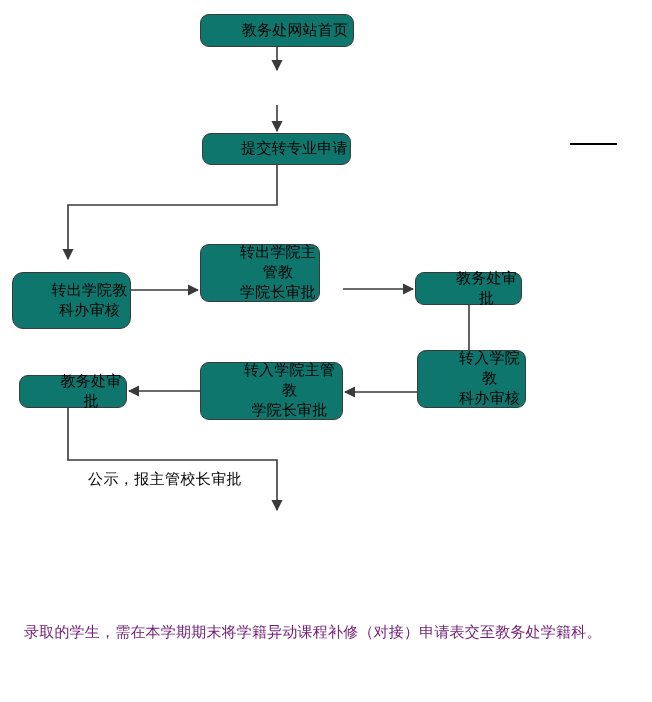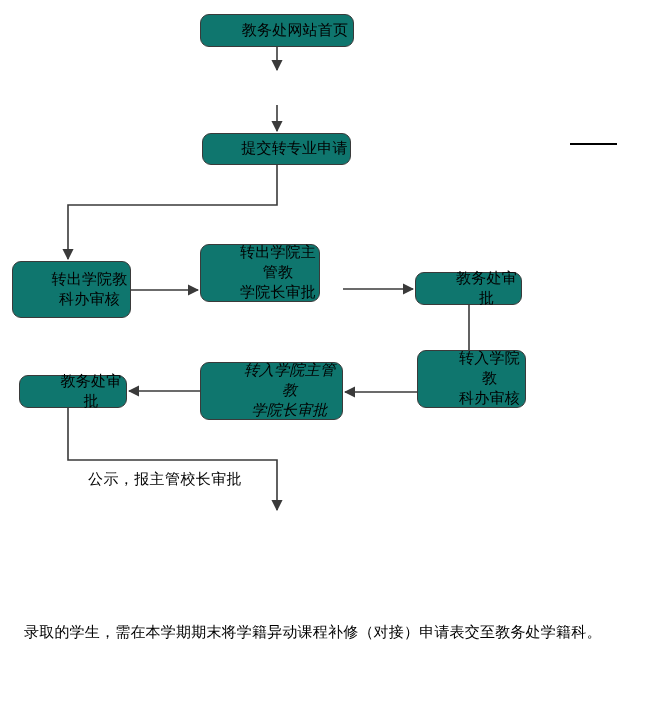--- a/index.html
+++ b/index.html
@@ -47,21 +47,21 @@
     position: absolute;
     color: #000000;
     font-size: 15px;
     letter-spacing: 0.4px;
     white-space: nowrap;
     z-index: 2;
     font-family: Liberation Mono, monospace;
   }
   .caption {
     position: absolute;
-    color: #000000;
+    color: #701a75;
     font-size: 15px;
     letter-spacing: 0.2px;
     white-space: nowrap;
     z-index: 2;
   }
   .stray-rule {
     position: absolute;
     background: #000000;
     z-index: 2;
   }
@@ -89,32 +89,32 @@
       <path d="M 200 391 L 129 391" marker-end="url(#arrow)"></path>
       <path d="M 68 408 L 68 460 L 277 460 L 277 510" marker-end="url(#arrow)"></path>
     </g>
   </svg>
 
   <div class="node" style="left:200px; top:14px; width:154px; height:33px;">教务处网站首页</div>
 
 
   <div class="node" style="left:202px; top:133px; width:149px; height:32px;">提交转专业申请</div>
 
-  <div class="node" style="left:12px; top:261px; width:119px; height:57px;">转出学院教
+  <div class="node" style="left:12px; top:272px; width:119px; height:57px;border-radius:11px;">转出学院教
 科办审核</div>
 
   <div class="node" style="left:200px; top:244px; width:120px; height:58px;">转出学院主管教
 学院长审批</div>
 
   <div class="node" style="left:415px; top:272px; width:107px; height:33px;">教务处审批</div>
 
   <div class="node" style="left:417px; top:350px; width:109px; height:58px;">转入学院教
 科办审核</div>
 
-  <div class="node" style="left:200px; top:362px; width:143px; height:58px;font-style:italic;">转入学院主管教
+  <div class="node" style="left:200px; top:362px; width:143px; height:58px;">转入学院主管教
 学院长审批</div>
 
   <div class="node" style="left:19px; top:375px; width:108px; height:33px;">教务处审批</div>
 
 
   <div class="edge-label" style="left:88px; top:470px;">公示，报主管校长审批</div>
 
   <div class="stray-rule" style="left:570px; top:143px; width:47px; height:2px;"></div>
 
   <div class="caption" style="left:24px; top:623px;">录取的学生，需在本学期期末将学籍异动课程补修（对接）申请表交至教务处学籍科。</div>

